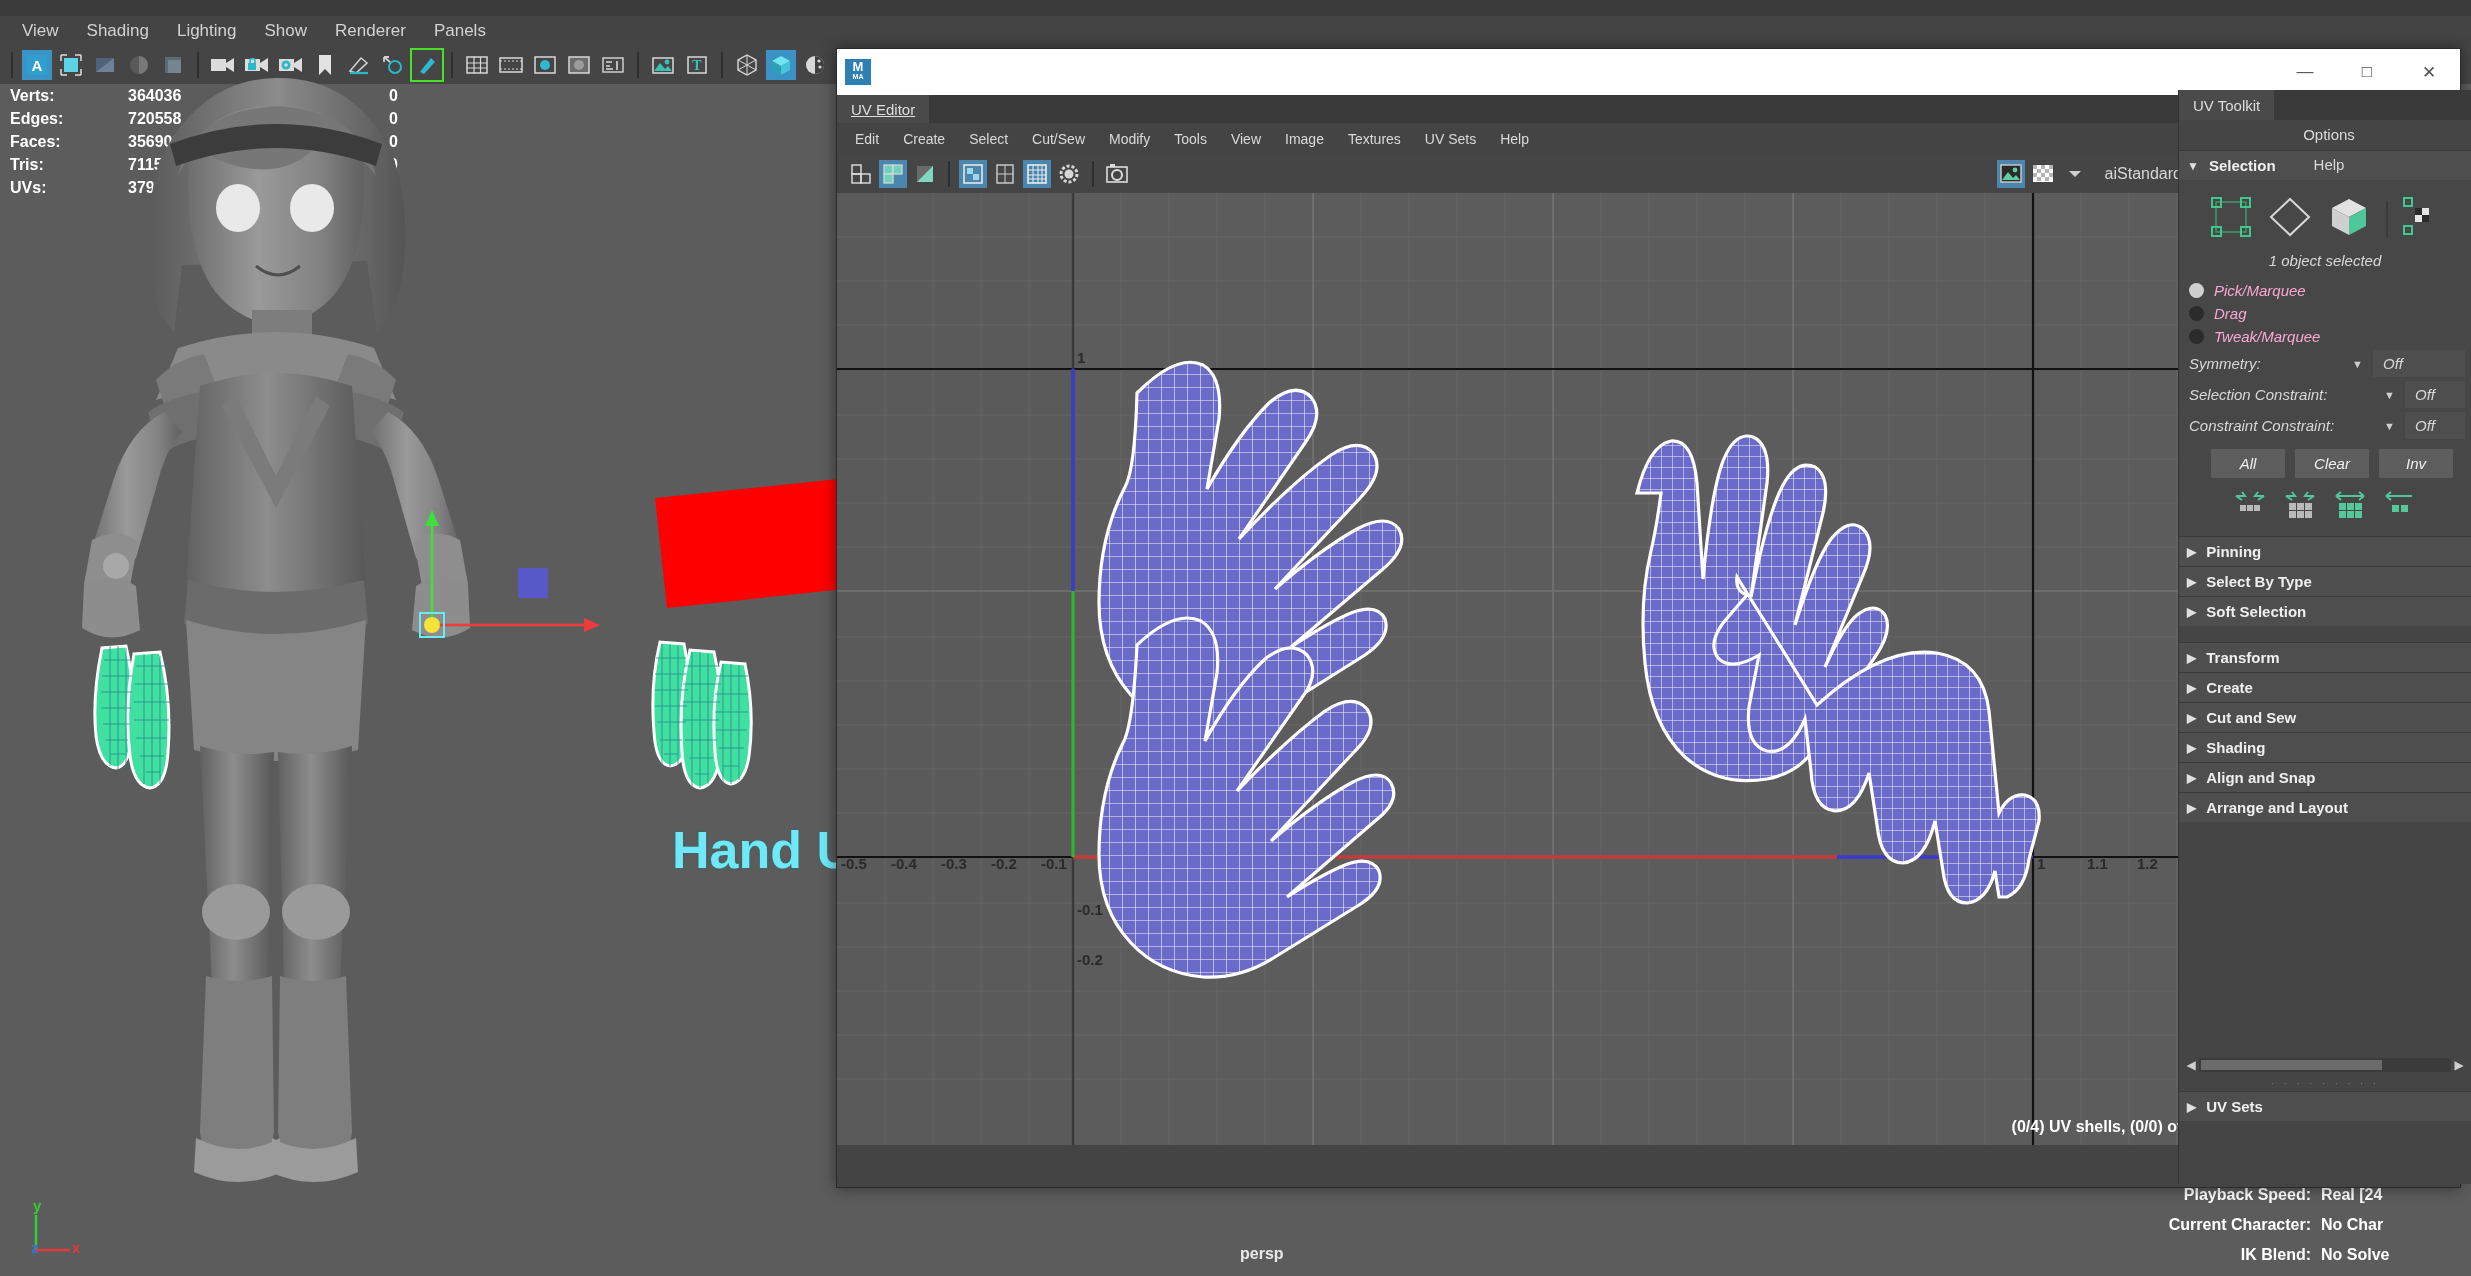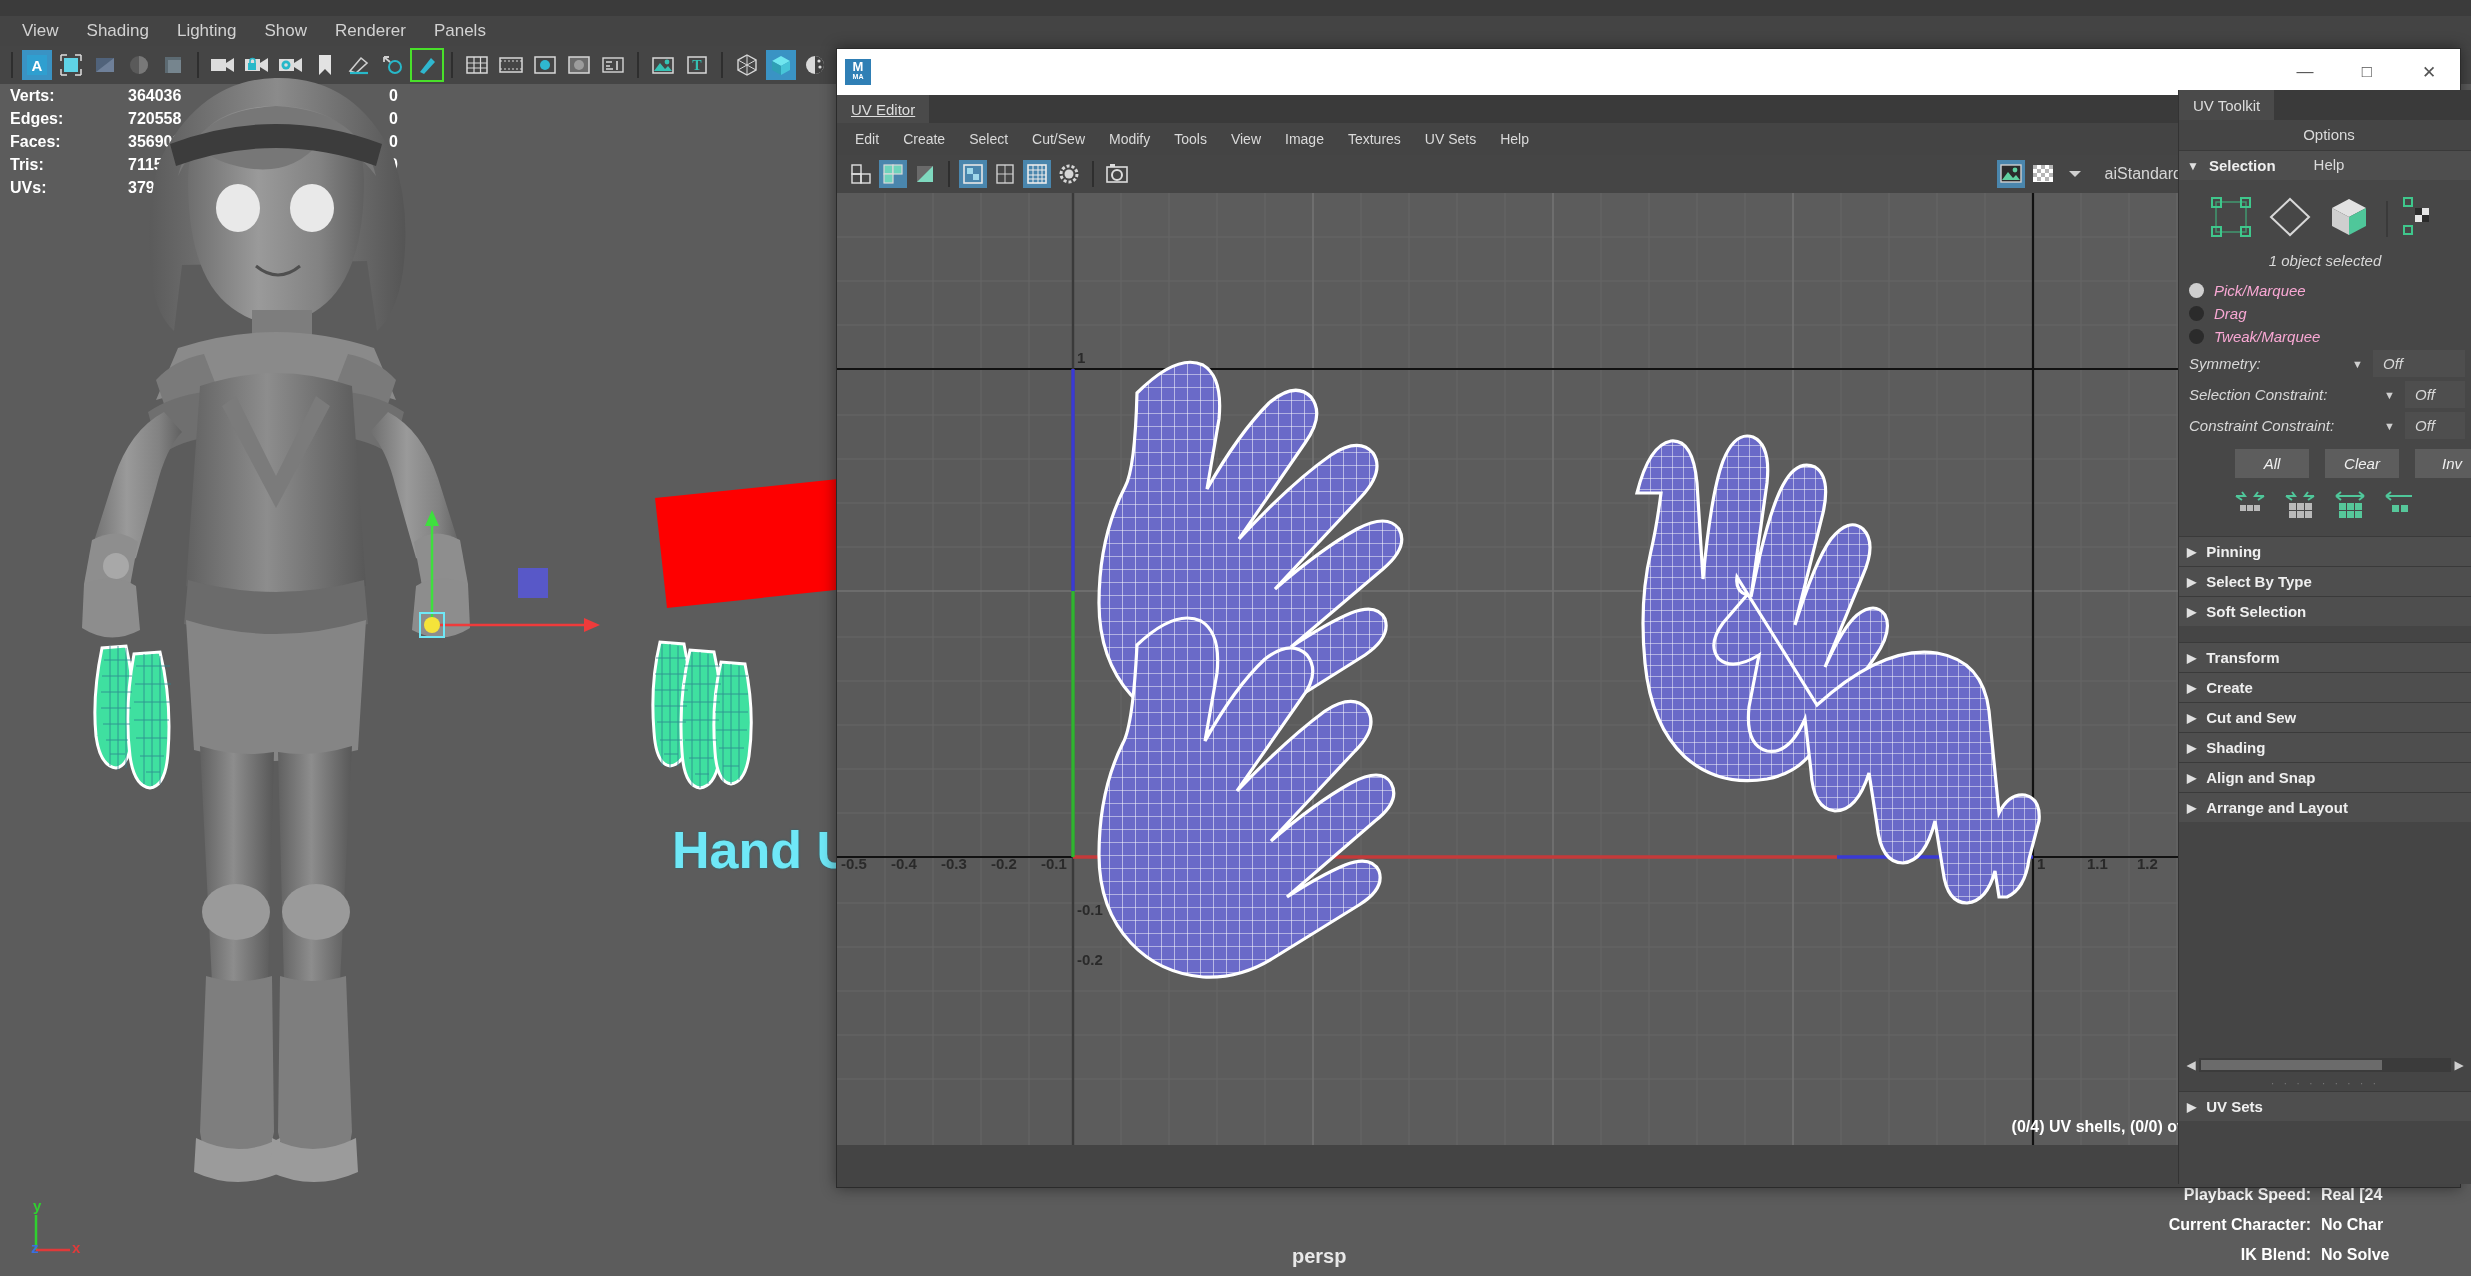--- a/index.html
+++ b/index.html
@@ -66,22 +66,22 @@
     position: absolute; left: 672px; top: 820px;
     color: #6fe8f7; font-size: 52px; font-weight: bold;
     font-family: "Liberation Sans", sans-serif; letter-spacing: 0px;
     text-shadow: 0 0 2px #1b6d7a;
   }
 
   
   #axis-gizmo { position: absolute; left: 20px; top: 1195px; width: 70px; height: 70px; }
 
   #persp-label {
-    position: absolute; left: 1292px; top: 1245px;
-    color: #e8e8e8; font-size: 20px; font-weight: bold;
+    position: absolute; left: 1240px; top: 1245px;
+    color: #e8e8e8; font-size: 16px; font-weight: bold;
   }
 
   
   #right-strip {
     position: absolute; right: 0; top: 78px; width: 100px; height: 700px;
     color: #e8e8e8; font-size: 16px; font-weight: bold;
   }
   #right-strip div { height: 31px; line-height: 31px; white-space: nowrap; }
   #right-strip .fro {
     position: absolute; left: 34px; top: 62px;
@@ -171,21 +171,21 @@
   .tk-selmodes { display: flex; align-items: center; justify-content: center; gap: 14px; padding: 10px 0 4px; }
   .tk-selmodes .divider { width: 2px; height: 36px; background: #3a3a3a; }
   .tk-objsel { text-align: center; color: #d8d8d8; font-size: 15px; padding: 6px 0 10px; }
   .tk-radio { display: flex; align-items: center; padding: 3px 0 3px 10px; color: #f9a8d4; font-size: 15px; }
   .tk-radio .dot { width: 15px; height: 15px; border-radius: 50%; background: #2b2b2b; margin-right: 10px; flex: 0 0 auto;}
   .tk-radio.sel .dot { background: #cfcfcf; }
   .tk-field { display: flex; align-items: center; height: 31px; color: #d8d8d8; font-size: 15px; padding-left: 10px; }
   .tk-field .lbl { white-space: nowrap; }
   .tk-field .caret { margin-left: auto; margin-right: 10px; color: #cfcfcf; font-size: 11px; }
   .tk-field .val { background: #4e4e4e; width: 92px; height: 27px; line-height: 27px; padding-left: 10px; margin-right: 6px; flex: 0 0 auto; }
-  .tk-btnrow { display: flex; gap: 16px; padding: 8px 10px 4px 56px; }
+  .tk-btnrow { display: flex; gap: 10px; padding: 8px 10px 4px 32px; }
   .tk-btn { background: #5d5d5d; color: #efefef; font-size: 15px; height: 29px; line-height: 29px; width: 74px; text-align: center; flex: 0 0 auto; }
   .tk-iconrow { display: flex; gap: 14px; justify-content: center; padding: 6px 0 8px; }
   .tk-scrollrow { display: flex; align-items: center; height: 26px; padding: 0 4px; background:#454545;}
   .tk-scrollrow .arrow { color: #cfcfcf; font-size: 12px; width: 16px; text-align: center; }
   .tk-scrollrow .bar { flex: 1; height: 14px; background: #3b3b3b; position: relative; }
   .tk-scrollrow .bar i { position: absolute; left: 2px; top: 2px; width: 72%; height: 10px; background: #6b6b6b; display: block; }
   .tk-grip { text-align: center; color: #777; font-size: 11px; letter-spacing: 3px; height: 13px; line-height: 10px; }
 </style>
 </head>
 <body>

